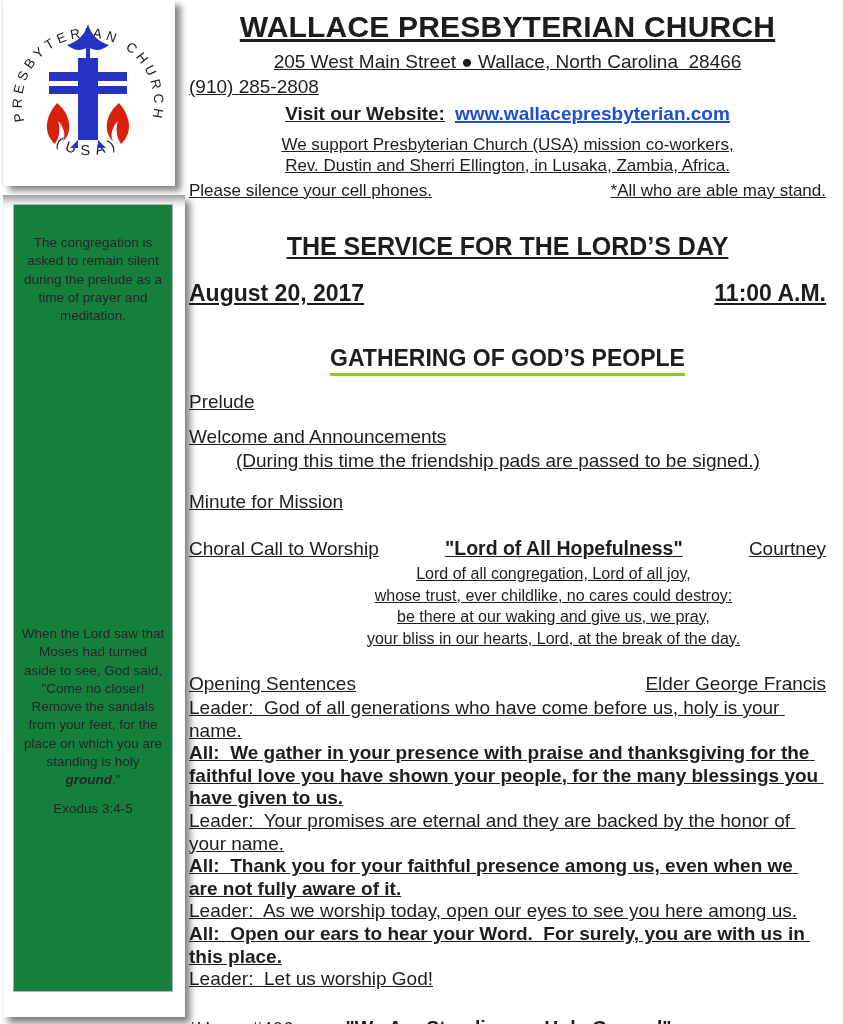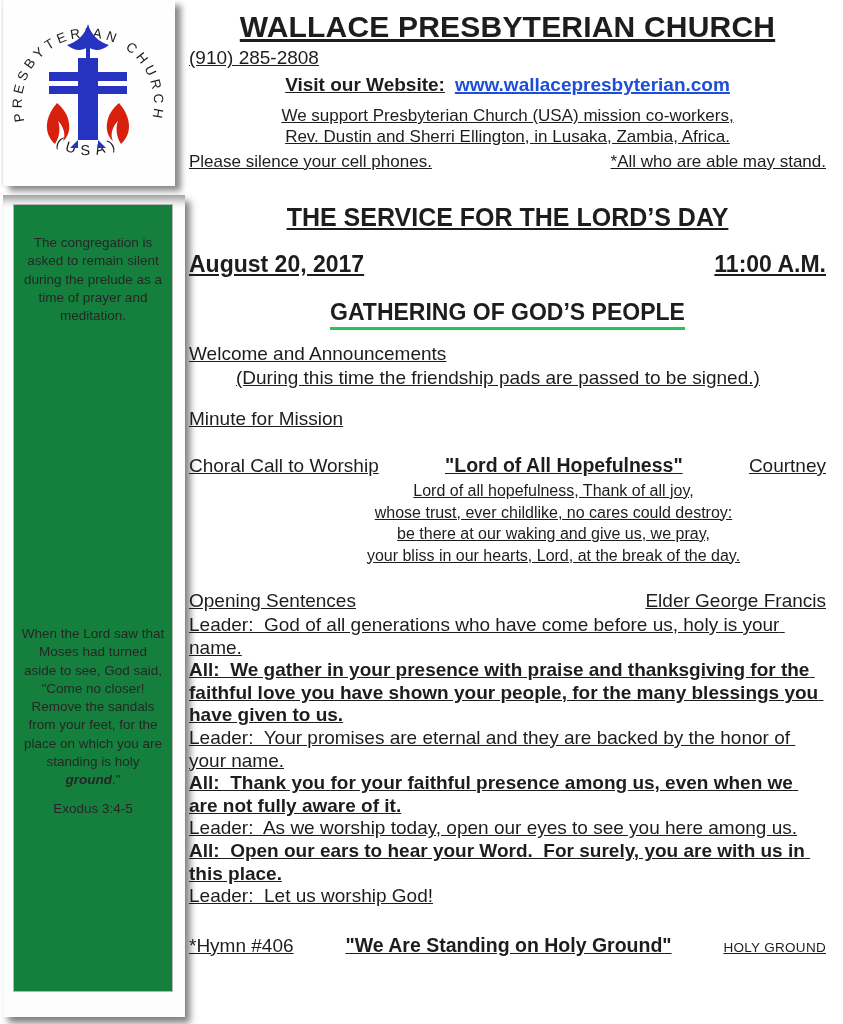--- a/index.html
+++ b/index.html
@@ -38,21 +38,21 @@
   .church-name{margin-top:10px;text-align:center;font-size:30px;font-weight:bold;letter-spacing:0.2px;white-space:nowrap;}
   .address{margin-top:7px;text-align:center;font-size:19px;white-space:pre-wrap;}
   .phone{margin-top:3px;font-size:19px;}
   .website-row{margin-top:5px;text-align:center;font-size:19px;font-weight:bold;}
   .website-link{color:#1d4ed8;text-decoration:underline;text-decoration-thickness:2px;margin-left:10px;cursor:pointer;}
   .mission{margin-top:10px;text-align:center;font-size:17px;line-height:20.5px;}
   .notes-row{margin-top:5px;display:flex;justify-content:space-between;font-size:17px;}
   .service-title{margin-top:31px;text-align:center;font-size:25px;font-weight:bold;}
   .date-row{margin-top:19px;display:flex;justify-content:space-between;font-size:23px;font-weight:bold;}
   .section-heading{margin-top:21px;text-align:center;font-size:23px;font-weight:bold;}
-  .section-heading span{display:inline-block;border-bottom:3px solid #22c55e;padding-bottom:1px;}
+  .section-heading span{display:inline-block;border-bottom:3px solid #84cc16;padding-bottom:1px;margin-top:17px;}
   .item{font-size:19px;}
   .prelude{margin-top:15px;}
   .welcome{margin-top:13px;}
   .welcome-note{margin-top:2px;padding-left:47px;}
   .minute{margin-top:19px;}
   .piece-row{margin-top:24px;display:flex;justify-content:space-between;align-items:baseline;font-size:19px;}
   .piece-title{font-weight:bold;font-size:19.5px;text-align:center;flex:1;}
   .verse{margin-top:3px;margin-left:92px;text-align:center;font-size:16px;line-height:21.5px;}
   .opening-row{margin-top:24px;display:flex;justify-content:space-between;font-size:19px;}
   .litany{margin-top:2px;}
@@ -99,49 +99,51 @@
       <div class="side-note side-note-2">
         <div><span>When the Lord saw that Moses had turned aside to see, God said, "Come no closer! Remove the sandals from your feet, for the place on which you are standing is holy </span><span class="side-em">ground</span><span>."</span></div>
         <div class="side-ref">Exodus 3:4-5</div>
       </div>
     </div>
   </div>
 
   <div class="main">
 
     <div class="church-name">WALLACE PRESBYTERIAN CHURCH</div>
+    <div class="address">205 West Main Street ● Wallace, North Carolina  28466</div>
     <div class="phone">(910) 285-2808</div>
     <div class="website-row"><span>Visit our Website:</span><span class="website-link">www.wallacepresbyterian.com</span></div>
     <div class="mission">
       <div>We support Presbyterian Church (USA) mission co-workers,</div>
       <div>Rev. Dustin and Sherri Ellington, in Lusaka, Zambia, Africa.</div>
     </div>
     <div class="notes-row">
       <span>Please silence your cell phones.</span>
       <span>*All who are able may stand.</span>
     </div>
 
     <div class="service-title">THE SERVICE FOR THE LORD’S DAY</div>
     <div class="date-row">
       <span>August 20, 2017</span>
       <span>11:00 A.M.</span>
     </div>
     <div class="section-heading"><span>GATHERING OF GOD’S PEOPLE</span></div>
 
+    <div class="item prelude">Prelude</div>
     <div class="item welcome">Welcome and Announcements</div>
     <div class="item welcome-note">(During this time the friendship pads are passed to be signed.)</div>
     <div class="item minute">Minute for Mission</div>
 
     <div class="piece-row">
       <span>Choral Call to Worship</span>
       <span class="piece-title">"Lord of All Hopefulness"</span>
       <span>Courtney</span>
     </div>
     <div class="verse">
-        <div class="verse-line">Lord of all hopefulness, Thank of all joy,</div>
+        <div class="verse-line">Lord of all congregation, Lord of all joy,</div>
         <div class="verse-line">whose trust, ever childlike, no cares could destroy:</div>
         <div class="verse-line">be there at our waking and give us, we pray,</div>
         <div class="verse-line">your bliss in our hearts, Lord, at the break of the day.</div>
       </div>
 
     <div class="opening-row">
       <span>Opening Sentences</span>
       <span>Elder George Francis</span>
     </div>
     <div class="litany">

